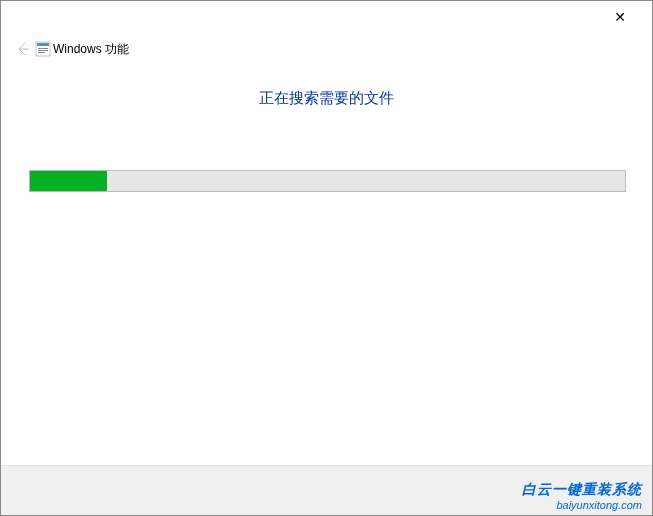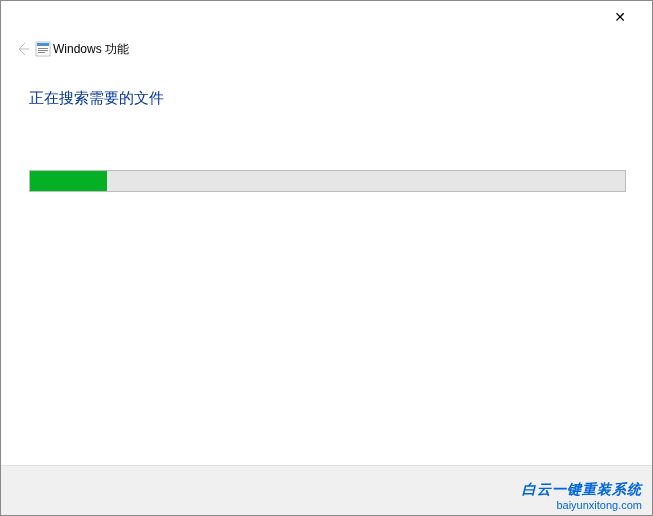--- a/index.html
+++ b/index.html
@@ -53,20 +53,21 @@
     .window-icon {
       width: 16px;
       height: 16px;
     }
     .window-title {
       font-size: 12px;
       color: #000;
     }
     .content {
       padding: 22px 28px 0 28px;
+      text-align: center;
     }
     .status-heading {
       font-size: 15px;
       color: #003399;
       margin-bottom: 62px;
     }
     .progress-bar-container {
       width: 597px;
       height: 22px;
       border: 1px solid #bcbcbc;
@@ -96,20 +97,21 @@
     .watermark-line1 {
       font-size: 14px;
       font-weight: bold;
       color: #0066e0;
       font-style: italic;
       letter-spacing: 1px;
     }
     .watermark-line2 {
       font-size: 11px;
       color: #0066e0;
+      font-style: italic;
     }
   </style>
 </head>
 <body>
 
 <div class="titlebar">
   <div class="close-btn">
     <span>✕</span>
   </div>
 </div>

